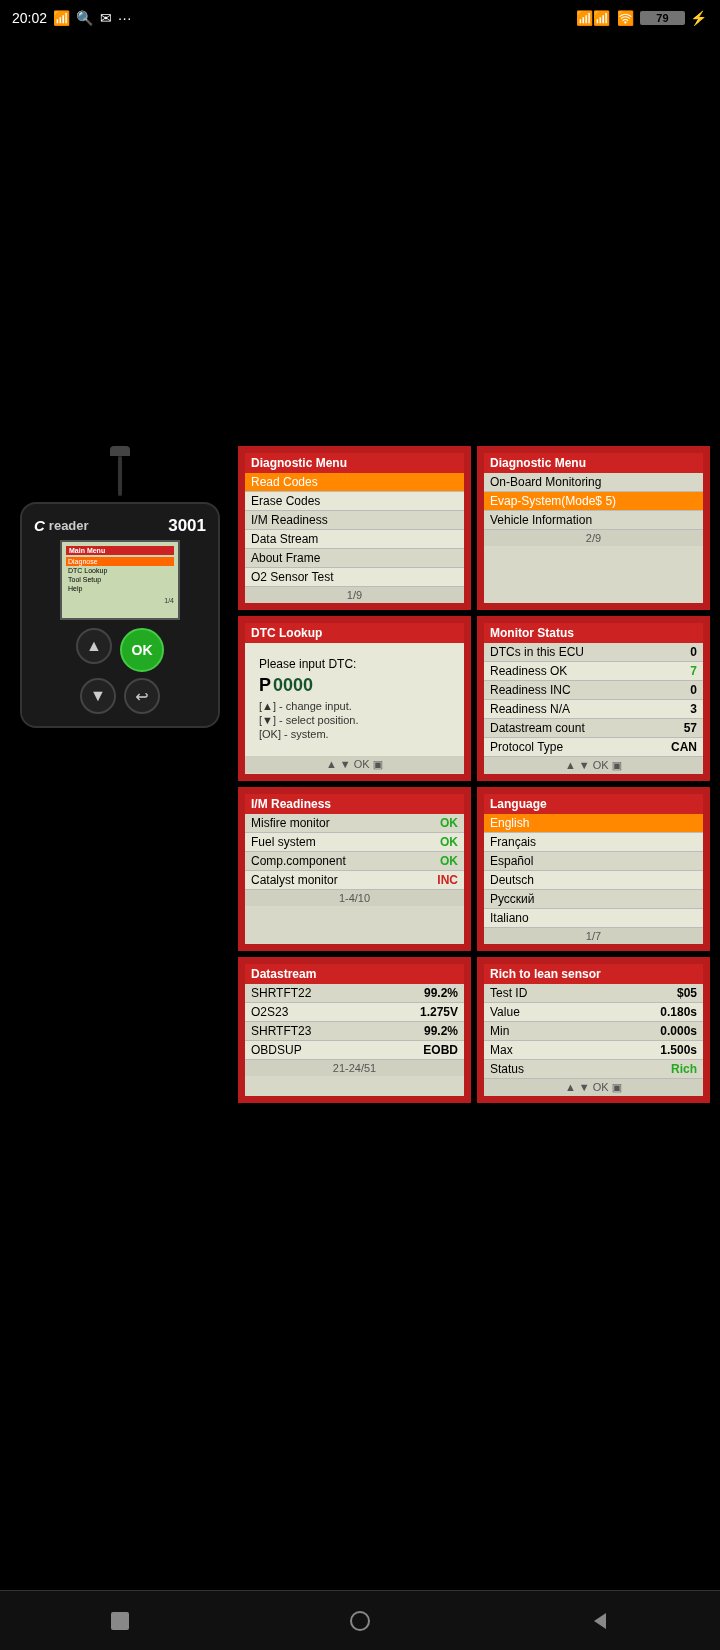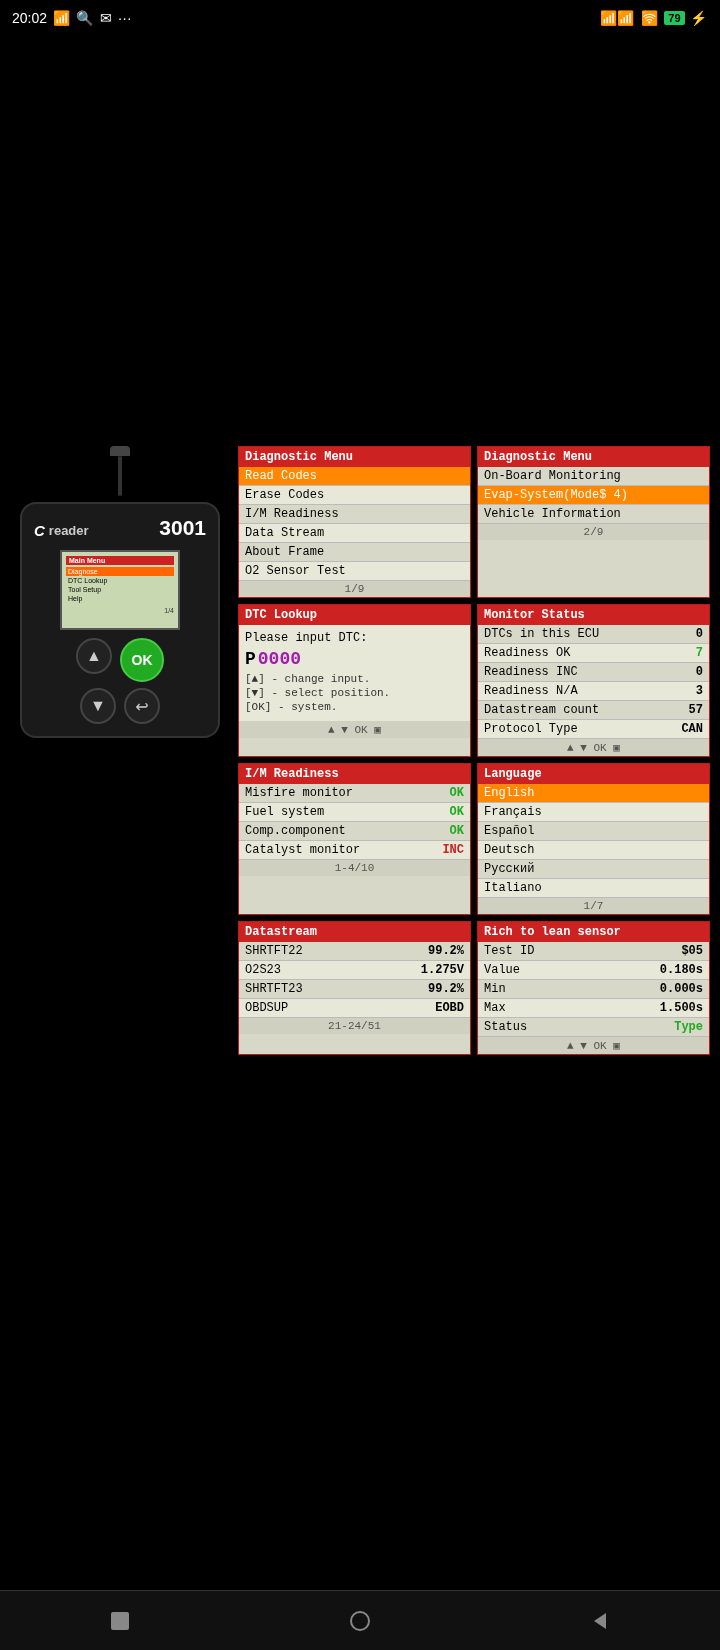--- a/index.html
+++ b/index.html
@@ -18,24 +18,24 @@
       justify-content: space-between;
       align-items: center;
       padding: 6px 12px;
       color: #fff;
       font-size: 14px;
       height: 36px;
     }
     .status-left { display: flex; align-items: center; gap: 6px; }
     .status-right { display: flex; align-items: center; gap: 6px; }
     .battery-badge {
-      background: #22c55e;
+      background: #737373;
       color: #000;
       font-size: 11px;
-      padding: 1px 4px;
+      padding: 1px 16px;
       border-radius: 2px;
       font-weight: bold;
     }
 
     
     .top-spacer {
       height: 400px;
       background: #000;
     }
 
@@ -86,25 +86,24 @@
       color: #ccc;
       font-weight: bold;
       margin-bottom: 2px;
       display: flex;
       align-items: center;
       gap: 4px;
     }
     .brand-c { color: #fff; font-size: 15px; font-style: italic; }
 
     .scanner-model {
-      font-size: 21px;
+      font-size: 17px;
       color: #fff;
       font-weight: bold;
       text-align: right;
-      margin-bottom: 6px;
     }
 
     
     .device-screen {
       width: 120px;
       height: 80px;
       background: #c8d8b0;
       border: 2px solid #555;
       margin: 0 auto 8px;
       padding: 4px;
@@ -198,23 +197,22 @@
       flex: 1;
       display: grid;
       grid-template-columns: 1fr 1fr;
       grid-template-rows: auto auto auto;
       gap: 6px;
     }
 
     
     .screen-panel {
       background: #d8d8c8;
-      border: 1px solid #b91c1c;
+      border: 7px solid #b91c1c;
       min-height: 120px;
-      font-family: Liberation Mono, monospace;
     }
 
     .panel-header {
       background: #cc2222;
       color: #fff;
       font-size: 12px;
       font-weight: bold;
       padding: 3px 6px;
     }
 
@@ -241,42 +239,42 @@
       display: flex;
       justify-content: center;
       padding: 2px 6px;
       font-size: 11px;
       color: #555;
       background: #d0d0c0;
     }
 
     
     .dtc-input-area {
-      padding: 6px;
+      padding: 14px;
       background: #e8e8d8;
     }
 
     .dtc-prompt {
       font-size: 12px;
       color: #000;
       margin-bottom: 4px;
     }
 
     .dtc-code {
       font-size: 18px;
       font-weight: bold;
       color: #000;
       margin-bottom: 4px;
       display: flex;
       gap: 2px;
       align-items: center;
     }
 
     .dtc-code .p-char { color: #000; }
-    .dtc-code .num-chars { color: #a21caf; }
+    .dtc-code .num-chars { color: #14532d; }
 
     .dtc-hint {
       font-size: 11px;
       color: #333;
       margin-bottom: 2px;
     }
 
     
     .bottom-spacer {
       height: 520px;
@@ -400,21 +398,21 @@
         <span>1/9</span>
       </div>
     </div>
 
     <div class="screen-panel">
       <div class="panel-header">Diagnostic Menu</div>
       <div class="panel-row">
           <span>On-Board Monitoring</span>
         </div>
       <div class="panel-row highlighted">
-          <span>Evap-System(Mode$ 4)</span>
+          <span>Evap-System(Mode$ 5)</span>
         </div>
       <div class="panel-row">
           <span>Vehicle Information</span>
         </div>
       <div class="panel-footer">
         <span></span>
         <span>2/9</span>
       </div>
     </div>
 
@@ -554,21 +552,21 @@
       <div class="panel-row">
         <span>Min</span>
         <span class="value-right">0.000s</span>
       </div>
       <div class="panel-row">
         <span>Max</span>
         <span class="value-right">1.500s</span>
       </div>
       <div class="panel-row">
         <span>Status</span>
-        <span class="value-right ok-green">Type</span>
+        <span class="value-right ok-green">Rich</span>
       </div>
       <div class="panel-footer">
         <span>▲ ▼ OK ▣</span>
       </div>
     </div>
 
   </div>
 </div>
 
 <div class="bottom-spacer"></div>

